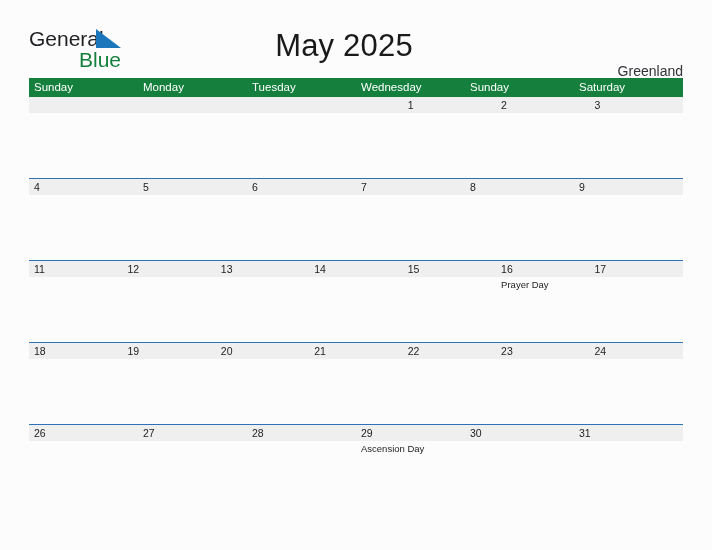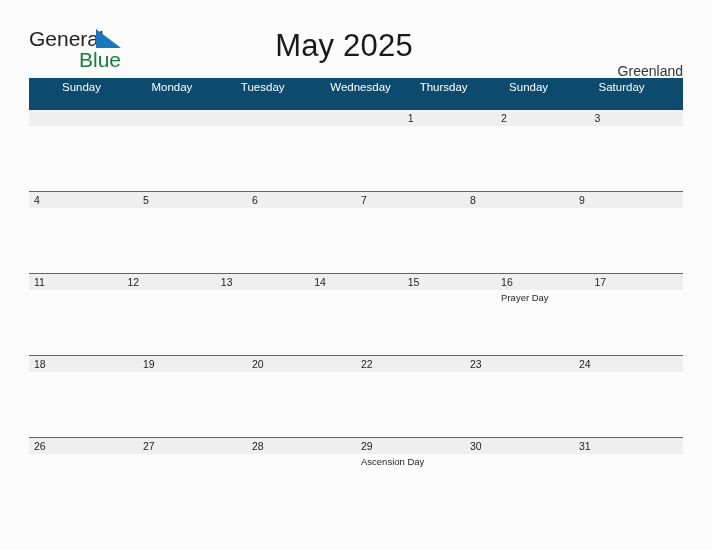--- a/index.html
+++ b/index.html
@@ -92,23 +92,22 @@
   
   .calendar {
     position: absolute;
     left: 29px;
     top: 78px;
     width: 654px;
   }
 
   .weekdays {
     display: flex;
-    background: #0c4a6e;
-    height: 32px;
-    padding-left: 28px;
+    background: #15803d;
+    height: 19px;
   }
   .weekday {
     flex: 1 1 0;
     color: #ffffff;
     font-size: 11.5px;
     line-height: 19px;
     padding-left: 5px;
     box-sizing: border-box;
     white-space: nowrap;
     overflow: hidden;
@@ -186,21 +185,20 @@
     <div class="cal-title">May 2025</div>
     <div class="cal-subtitle">Greenland</div>
   </div>
 
   <div class="calendar">
     <div class="weekdays">
       <div class="weekday">Sunday</div>
       <div class="weekday">Monday</div>
       <div class="weekday">Tuesday</div>
       <div class="weekday">Wednesday</div>
-      <div class="weekday">Thursday</div>
       <div class="weekday">Sunday</div>
       <div class="weekday">Saturday</div>
     </div>
 
     <div id="weeks-host">
         <div class="week-row">
           <div class="week-band"></div>
           <div class="days">
             <div class="day-cell empty">
               <span class="day-num"></span>
@@ -283,20 +281,23 @@
             <div class="day-cell">
               <span class="day-num">18</span>
             </div>
             <div class="day-cell">
               <span class="day-num">19</span>
             </div>
             <div class="day-cell">
               <span class="day-num">20</span>
             </div>
             <div class="day-cell">
+              <span class="day-num">21</span>
+            </div>
+            <div class="day-cell">
               <span class="day-num">22</span>
             </div>
             <div class="day-cell">
               <span class="day-num">23</span>
             </div>
             <div class="day-cell">
               <span class="day-num">24</span>
             </div>
           </div>
         </div>

